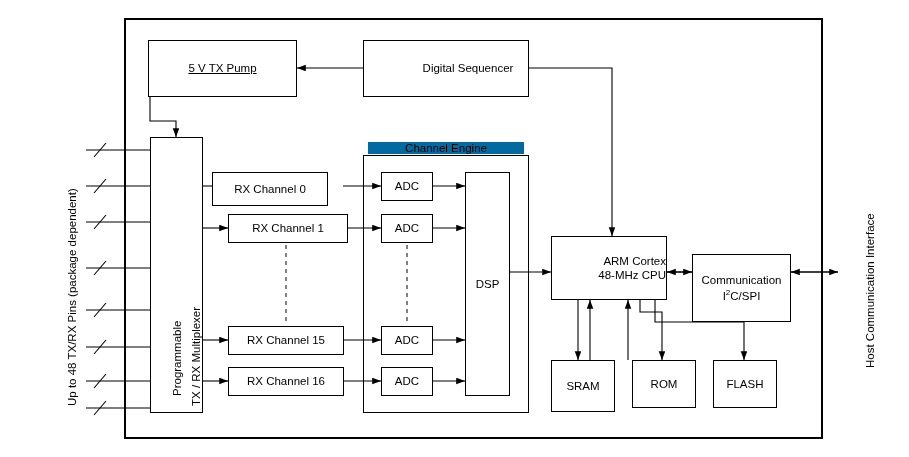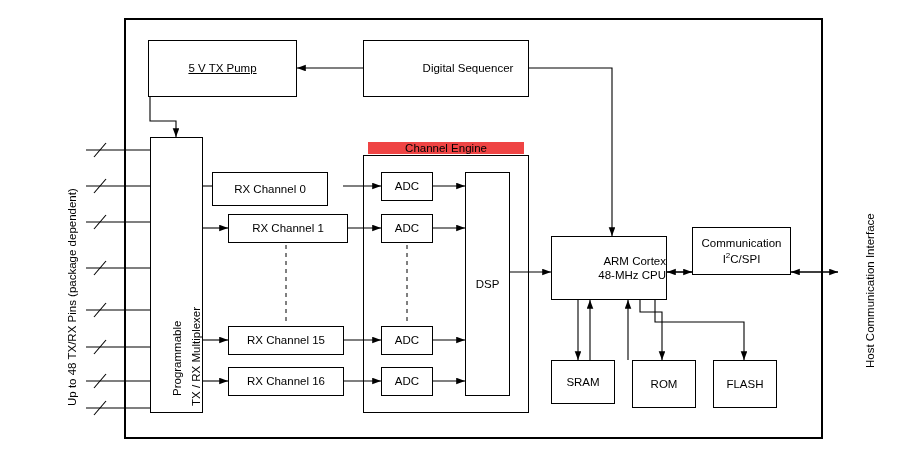--- a/index.html
+++ b/index.html
@@ -54,21 +54,21 @@
     z-index: 2;
   }
   .engine-label {
     position: absolute;
     left: 368px;
     top: 142px;
     width: 156px;
     text-align: center;
     font-size: 11.5px;
     z-index: 4;
-    background: #ef4444;
+    background: #0369a1;
   }
   .vlabel {
     position: absolute;
     font-size: 11.5px;
     color: #000;
     white-space: nowrap;
     transform-origin: 0 0;
     z-index: 4;
   }
   .vlabel.left {
@@ -220,26 +220,26 @@
 
   <div class="box" style="left:465px; top:172px; width:45px; height:224px;">
     <span>DSP</span>
   </div>
 
   <div class="box" style="left:551px; top:236px; width:116px; height:64px; flex-direction:column;align-items:flex-end;">
     <span>ARM Cortex</span>
     <span>48-MHz CPU</span>
   </div>
 
-  <div class="box" style="left:692px; top:227px; width:99px; height:48px; flex-direction:column;">
+  <div class="box" style="left:692px; top:254px; width:99px; height:68px; flex-direction:column;">
     <span>Communication</span>
     <span><span>I</span><span class="sup">2</span><span>C/SPI</span></span>
   </div>
 
-  <div class="box" style="left:551px; top:360px; width:64px; height:44px;">
+  <div class="box" style="left:551px; top:360px; width:64px; height:52px;">
     <span>SRAM</span>
   </div>
   <div class="box" style="left:713px; top:360px; width:64px; height:48px;">
     <span>FLASH</span>
   </div>
   <div class="box" style="left:632px; top:360px; width:64px; height:48px;">
     <span>ROM</span>
   </div>
 
   <div class="vlabel left" style="left:66px; top:406px;">Up to 48 TX/RX Pins (package dependent)</div>

